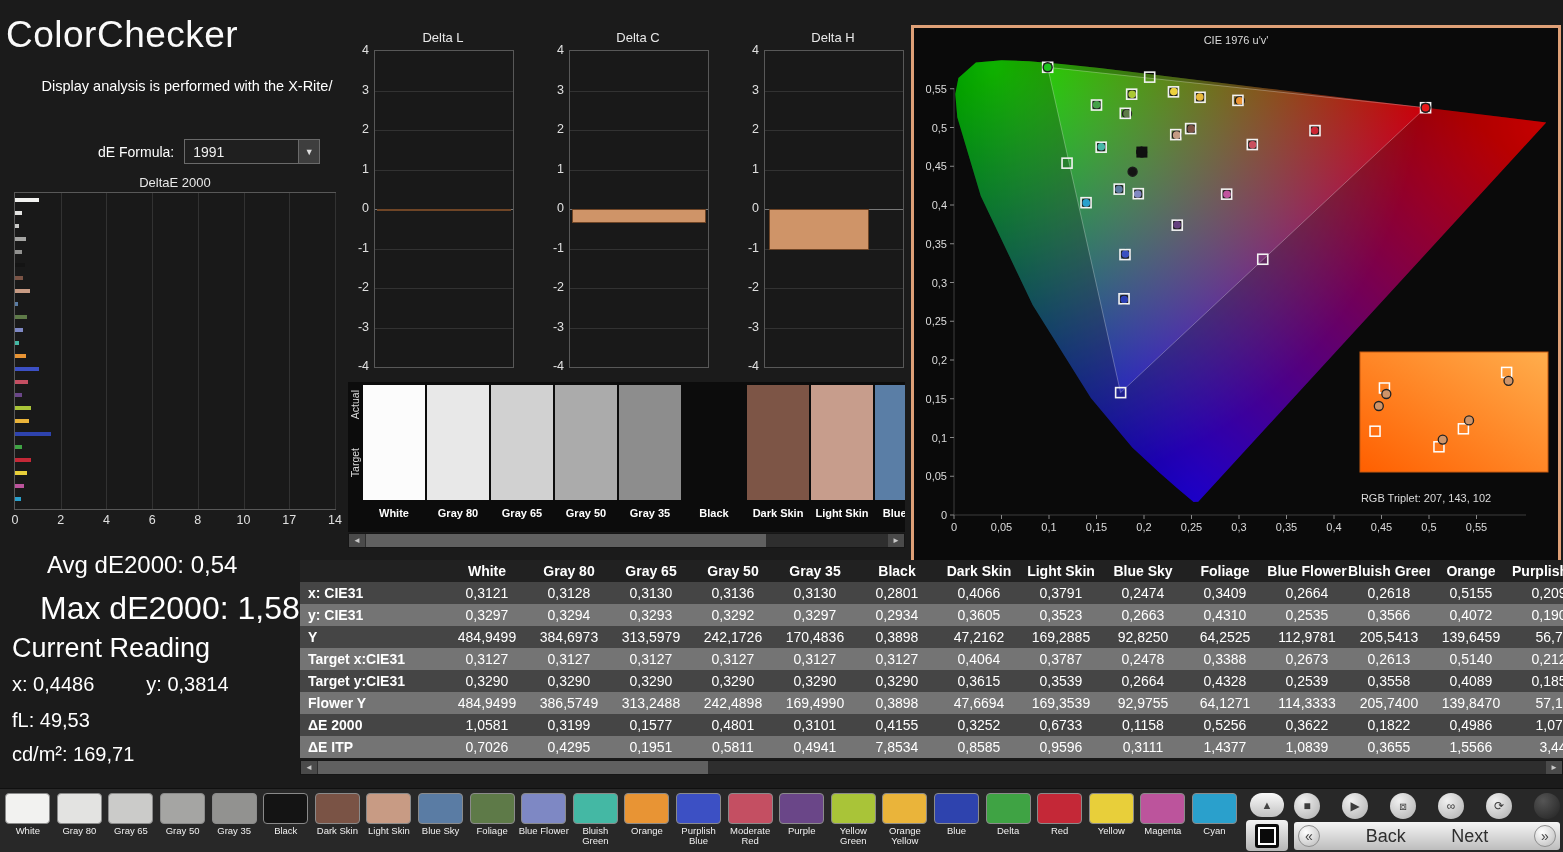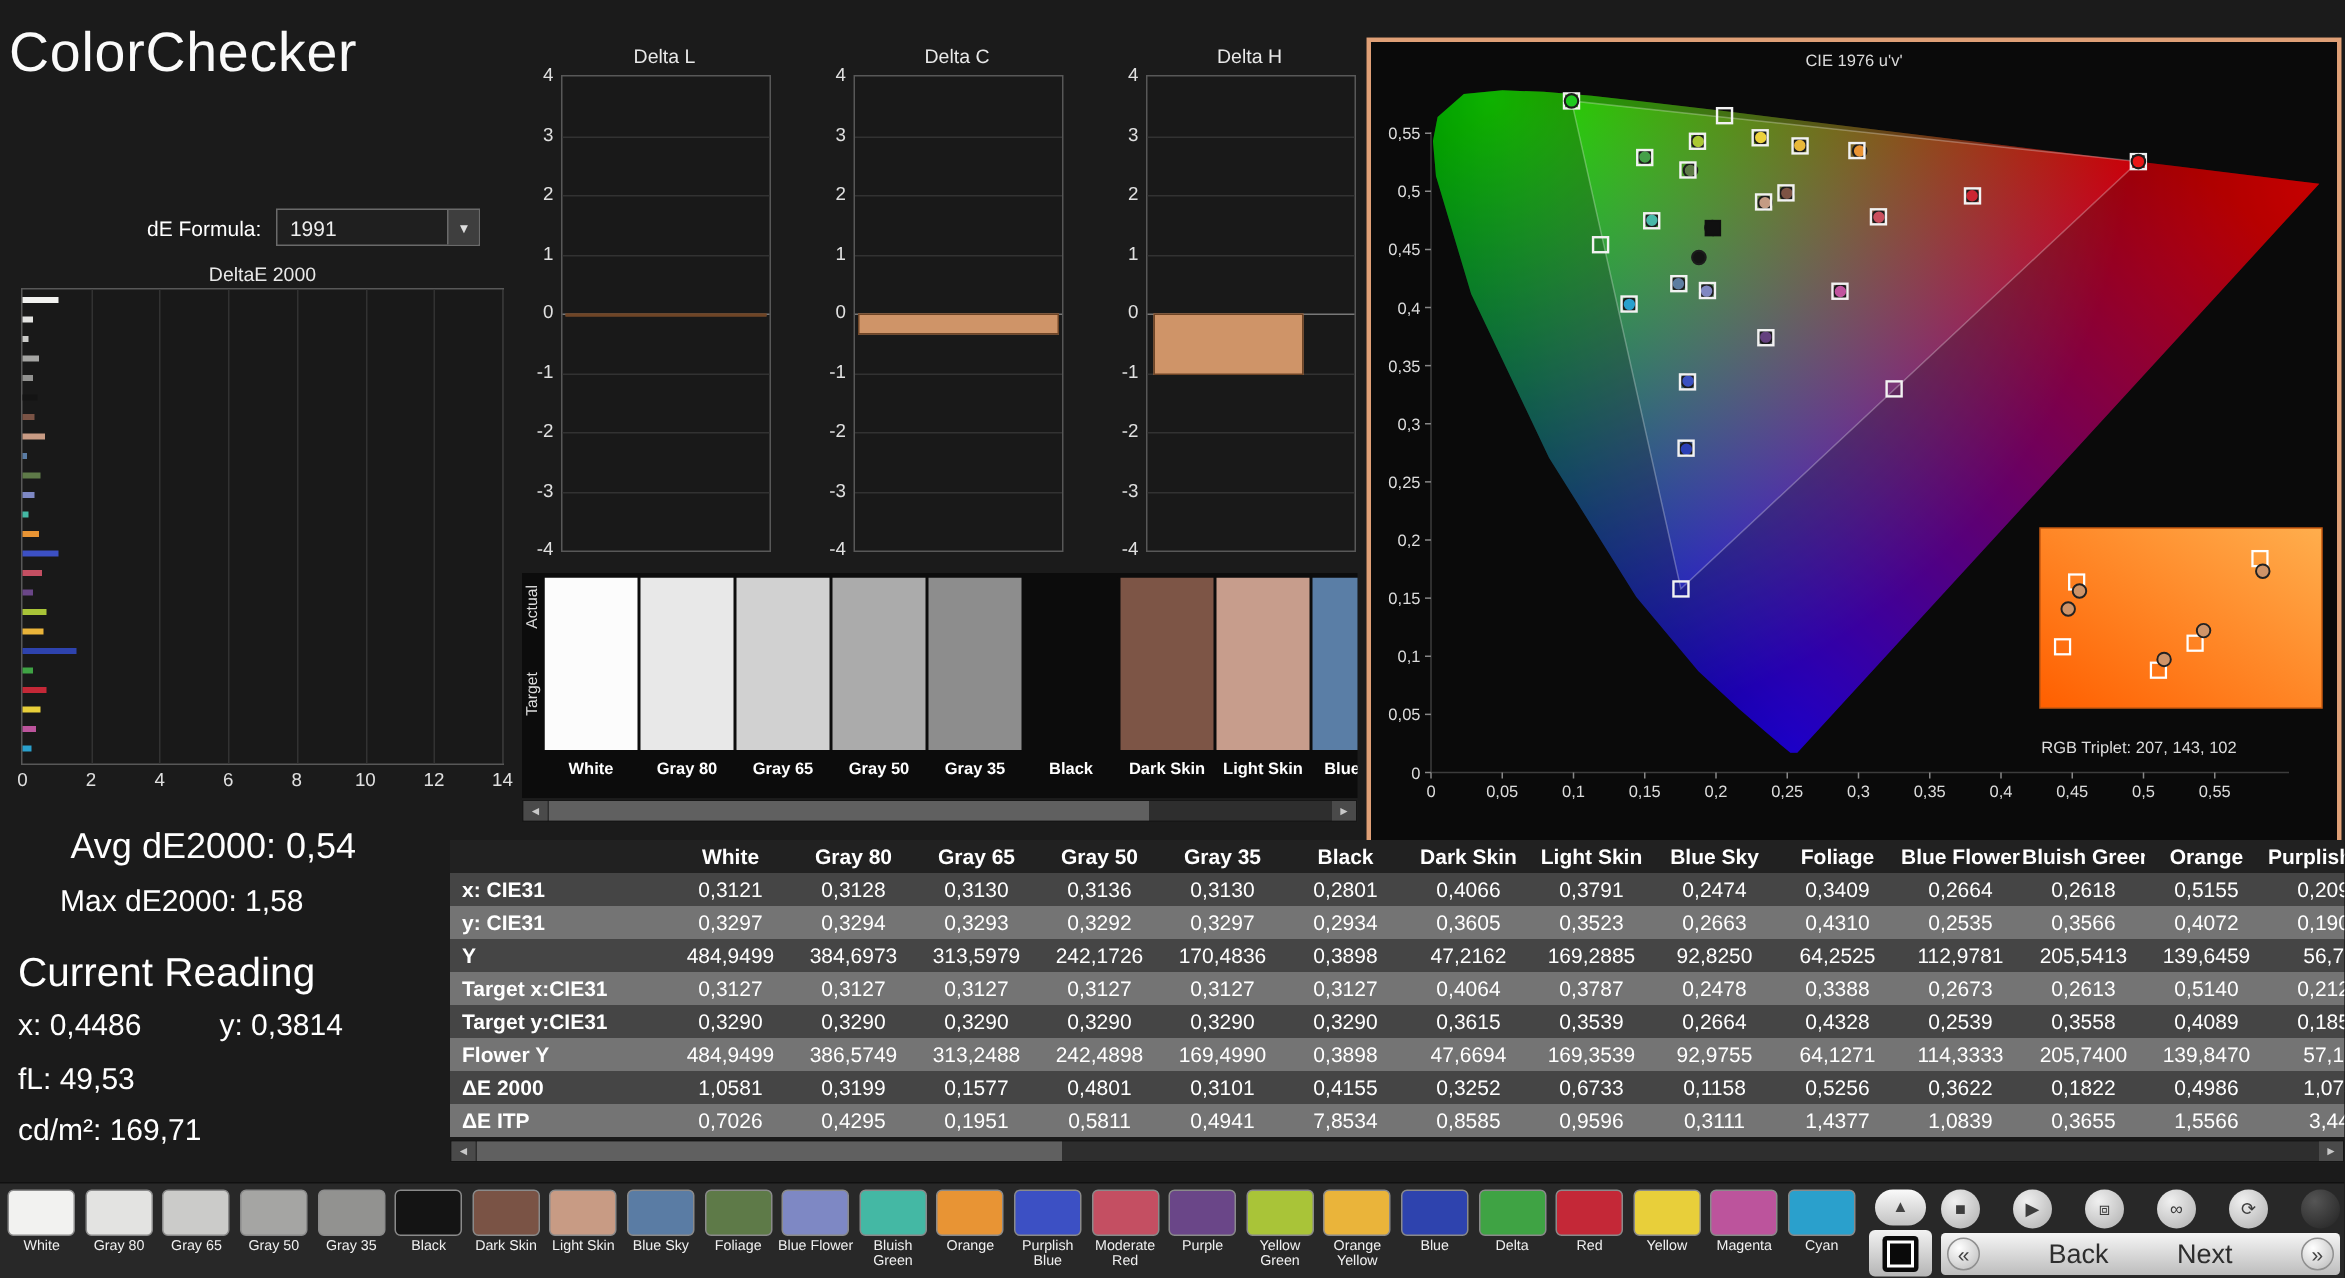--- a/index.html
+++ b/index.html
@@ -13,21 +13,21 @@
   #de-formula .lab{font-size:14px}
   #de-select{width:136px;height:25px;margin-left:10px;background:#1f1f1f;border:1px solid #6a6a6a;display:flex;align-items:center;justify-content:space-between;padding-left:8px;font-size:14px;color:#eee;cursor:pointer}
   #de-select .arrowbox{width:21px;height:100%;background:#3e3e3e;border-left:1px solid #6a6a6a;display:flex;align-items:center;justify-content:center;font-size:9px;color:#ddd}
   #de-title{position:absolute;left:14px;top:175px;width:322px;text-align:center;font-size:13px;color:#e8e8e8}
   #de-plot{position:absolute;left:14px;top:192px;width:322px;height:318px;background:#191919;border:1px solid #585858}
   .vgrid{position:absolute;top:0;bottom:0;width:1px;background:#323232}
   .de-bar{position:absolute;left:0;height:4px}
   #de-xlabels{position:absolute;left:15px;top:513px;width:322px;height:16px;font-size:12.5px;color:#e0e0e0}
   .de-xlab{position:absolute;transform:translateX(-50%)}
   #avg-line{position:absolute;left:47px;top:551px;font-size:24px}
-  #max-line{position:absolute;left:40px;top:590px;font-size:20px}
+  #max-line{position:absolute;left:40px;top:590px;font-size:32px}
   #current-reading{position:absolute;left:12px;top:633px;font-size:27px}
   #xy-line{position:absolute;left:12px;top:673px;font-size:20px;width:340px}
   #xy-line .yv{margin-left:52px}
   #fl-line{position:absolute;left:12px;top:709px;font-size:20px}
   #cd-line{position:absolute;left:12px;top:743px;font-size:20px}
 
   
   #delta-charts{position:absolute;left:352px;top:30px;width:553px;height:350px;display:flex;gap:33px}
   .dchart{width:162px;position:relative}
   .dtitle{text-align:center;padding-left:20px;font-size:13px;color:#e8e8e8}
@@ -92,20 +92,21 @@
   .round-btn.darkc{background:radial-gradient(circle at 35% 30%,#555,#222);color:#999}
   #nav-bar{position:absolute;left:1294px;top:33px;width:266px;height:28px;border-radius:3px;background:linear-gradient(#f5f5f5,#bdbdbd);display:flex;align-items:center;justify-content:space-between;padding:0 4px;color:#2e2e2e}
   .nav-circle{width:22px;height:22px;border-radius:50%;background:radial-gradient(circle at 35% 30%,#fff,#b9b9b9);border:1px solid #8f8f8f;display:flex;align-items:center;justify-content:center;font-size:14px;color:#444;cursor:pointer}
   .nav-label{font-size:18px;cursor:pointer}
 </style>
 </head>
 <body>
 
 <div id="app-title">ColorChecker</div>
 <div id="desc">
+  <div>Display analysis is performed with the X-Rite/</div>
 </div>
 <div id="de-formula">
   <span class="lab">dE Formula:</span>
   <div id="de-select">
     <span>1991</span>
     <span class="arrowbox">▼</span>
   </div>
 </div>
 
 <div id="de-title">DeltaE 2000</div>
@@ -142,21 +143,21 @@
     <div class="de-bar" style="top: 291px; width: 9.37143px; background: rgb(188, 84, 156);"></div>
     <div class="de-bar" style="top: 304px; width: 5.71429px; background: rgb(42, 160, 204);"></div>
   </div>
 <div id="de-xlabels">
     <div class="de-xlab" style="left: 0px;">0</div>
     <div class="de-xlab" style="left: 45.7143px;">2</div>
     <div class="de-xlab" style="left: 91.4286px;">4</div>
     <div class="de-xlab" style="left: 137.143px;">6</div>
     <div class="de-xlab" style="left: 182.857px;">8</div>
     <div class="de-xlab" style="left: 228.571px;">10</div>
-    <div class="de-xlab" style="left: 274.286px;">12</div>
+    <div class="de-xlab" style="left: 274.286px;">17</div>
     <div class="de-xlab" style="left: 320px;">14</div>
   </div>
 
 <div id="avg-line">Avg dE2000: 0,54</div>
 <div id="max-line">Max dE2000: 1,58</div>
 <div id="current-reading">Current Reading</div>
 <div id="xy-line">
   <span>x: 0,4486</span><span class="yv">y: 0,3814</span>
 </div>
 <div id="fl-line">fL: 49,53</div>

